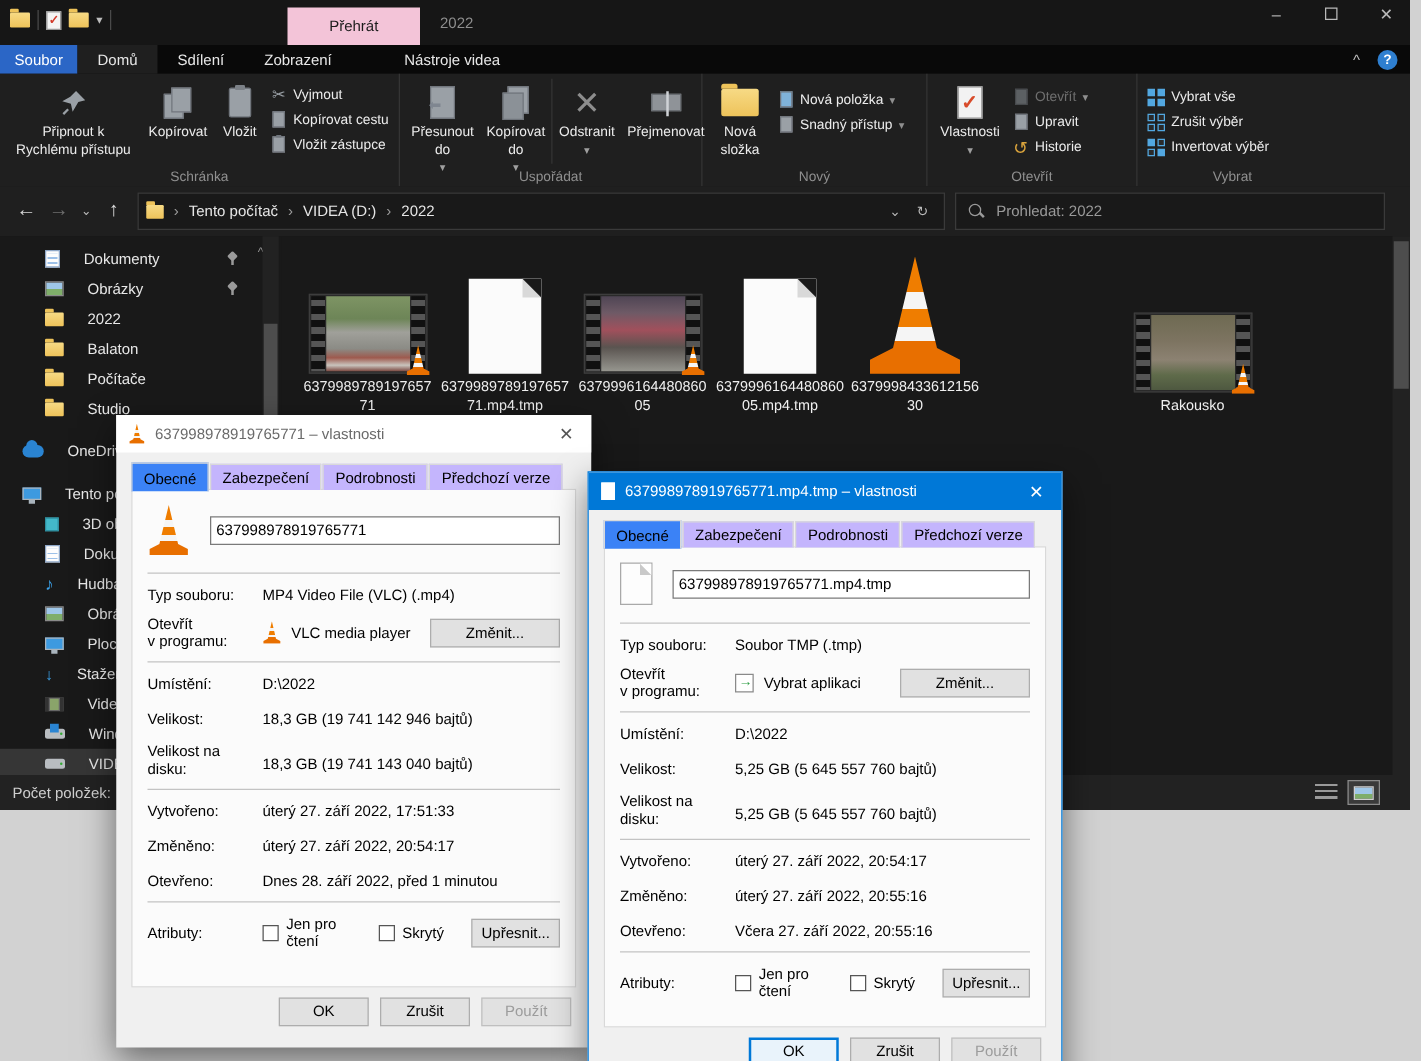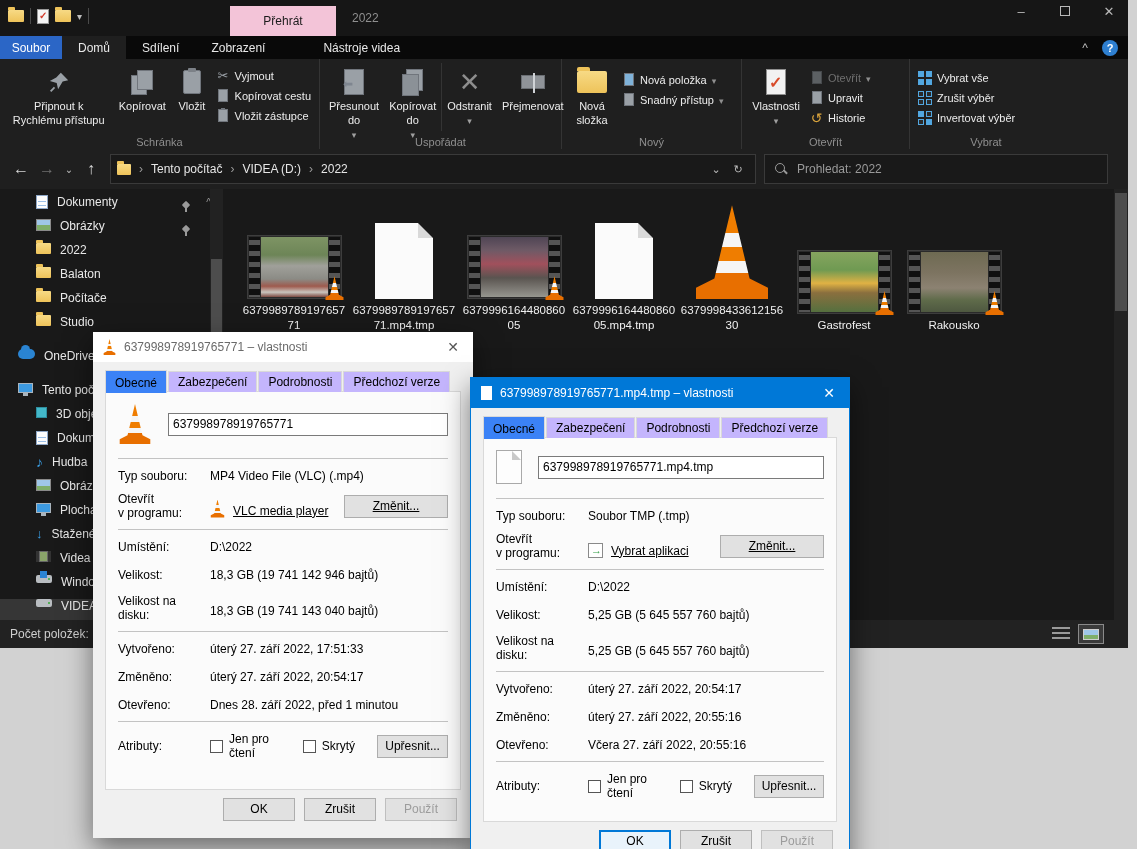--- a/index.html
+++ b/index.html
@@ -91,21 +91,21 @@
 .addrbox .spacer{flex:1;}
 .addrbox .tail{color:#bdbdbd;font-size:11px;width:22px;text-align:center;}
 .searchbox{margin-left:8px;width:344px;height:30px;background:#191919;border:1px solid #3a3a3a;display:flex;align-items:center;padding:0 10px;color:#9a9a9a;gap:10px;}
 .mag{width:12px;height:12px;position:relative;display:inline-block;}
 .mag::before{content:"";position:absolute;left:0;top:0;width:8px;height:8px;border:1.5px solid #9a9a9a;border-radius:50%;}
 .mag::after{content:"";position:absolute;left:8px;top:8px;width:5px;height:1.5px;background:#9a9a9a;transform:rotate(45deg);}
 
 
 #main{position:absolute;left:0;top:189px;width:100%;height:431px;}
 #sidebar{position:absolute;left:0;top:0;width:225px;height:100%;background:#191919;color:#e8e8e8;}
-.srow{height:24px;display:flex;padding-left:36px;gap:9px;font-size:12px;white-space:nowrap;position:relative;}
+.srow{height:24px;display:flex;align-items:center;padding-left:36px;gap:19px;font-size:12px;white-space:nowrap;position:relative;}
 .srow.lvl0{padding-left:18px;}
 .srow.sel{background:#363636;}
 .srow .pin{position:absolute;right:34px;top:6px;}
 .schev{position:absolute;right:14px;top:6px;color:#9a9a9a;font-size:10px;}
 .sb-scroll{position:absolute;right:2px;top:0;width:13px;height:100%;background:#222;}
 .sb-thumb{position:absolute;left:1px;width:11px;background:#4d4d4d;}
 
 .si-doc{width:12px;height:14px;background:#fdfdfd;border:1px solid #8fa8c8;display:inline-block;background-image:repeating-linear-gradient(180deg,transparent 0 3px,#9cc0e8 3px 4px);background-size:8px 100%;background-position:1px 2px;background-repeat:no-repeat;}
 .si-pic{width:15px;height:12px;border:1px solid #8a8a8a;background:linear-gradient(180deg,#9fc7e8 0 55%,#7fae6a 55% 100%);display:inline-block;}
 .si-folder{width:15px;height:11px;background:linear-gradient(#f7da85,#eec35a);border-radius:1px;position:relative;display:inline-block;}
@@ -173,21 +173,21 @@
 .prow{display:flex;align-items:center;margin-bottom:9px;}
 .plabel{width:92px;flex:0 0 92px;color:#000;}
 .pval{flex:1;}
 .psep{border-top:1px solid #c3c3c3;margin:4px 0 10px 0;}
 .nameRow{display:flex;align-items:center;gap:16px;margin-bottom:14px;}
 .nameRow input{flex:1;height:23px;border:1px solid #7a7a7a;background:#fff;font-size:12px;padding:0 4px;font-family:"Liberation Sans",sans-serif;}
 .cone-dlg{width:34px;height:40px;flex:0 0 34px;}
 .cone-t{width:13px;height:16px;}
 .dlg-doc-t{width:11px;height:14px;background:#fff;border:1px solid #9a9a9a;display:inline-block;}
 .dlg.active .dlg-doc-t{border-color:#fff;background:#fff;}
-.openrow{display:flex;align-items:flex-end;gap:8px;flex:1;text-decoration:underline;}
+.openrow{display:flex;align-items:center;gap:8px;flex:1;}
 .cone-xs{width:15px;height:18px;}
 .btn{background:#e1e1e1;border:1px solid #adadad;font-size:12px;height:23px;display:inline-flex;align-items:center;justify-content:center;font-family:"Liberation Sans",sans-serif;}
 .btn.change{width:104px;margin-left:auto;}
 .btn.adv{width:88px;margin-left:auto;}
 .btn.dim{color:#9c9c9c;border-color:#bfbfbf;}
 .btn.focused{border:2px solid #0078d7;background:#e9f3fb;}
 .dlg-buttons{height:38px;display:flex;align-items:center;justify-content:flex-end;gap:9px;padding-right:4px;}
 .dlg-buttons .btn{width:72px;}
 .chk{width:13px;height:13px;border:1px solid #555;background:#fff;display:inline-block;margin-right:6px;flex:0 0 13px;}
 .attr-item{display:flex;align-items:center;margin-right:22px;}
@@ -523,29 +523,20 @@
         <div class="fname">637999616448086005</div>
       </div>
       <div class="ftile" style="left:346px">
         <div class="docicon"></div>
         <div class="fname">637999616448086005.mp4.tmp</div>
       </div>
       <div class="ftile" style="left:454px">
         <div class="cone cone-big"></div>
         <div class="fname">637999843361215630</div>
       </div>
-      <div class="ftile" style="left:566px">
-        <div class="film">
-            <span class="holes"></span>
-            <span class="photo ph-gastro"></span>
-            <span class="holes"></span>
-            <span class="cone cone-badge"></span>
-          </div>
-        <div class="fname">Gastrofest</div>
-      </div>
       <div class="ftile" style="left:676px">
         <div class="film">
             <span class="holes"></span>
             <span class="photo ph-rak"></span>
             <span class="holes"></span>
             <span class="cone cone-badge"></span>
           </div>
         <div class="fname">Rakousko</div>
       </div>
     </div>

